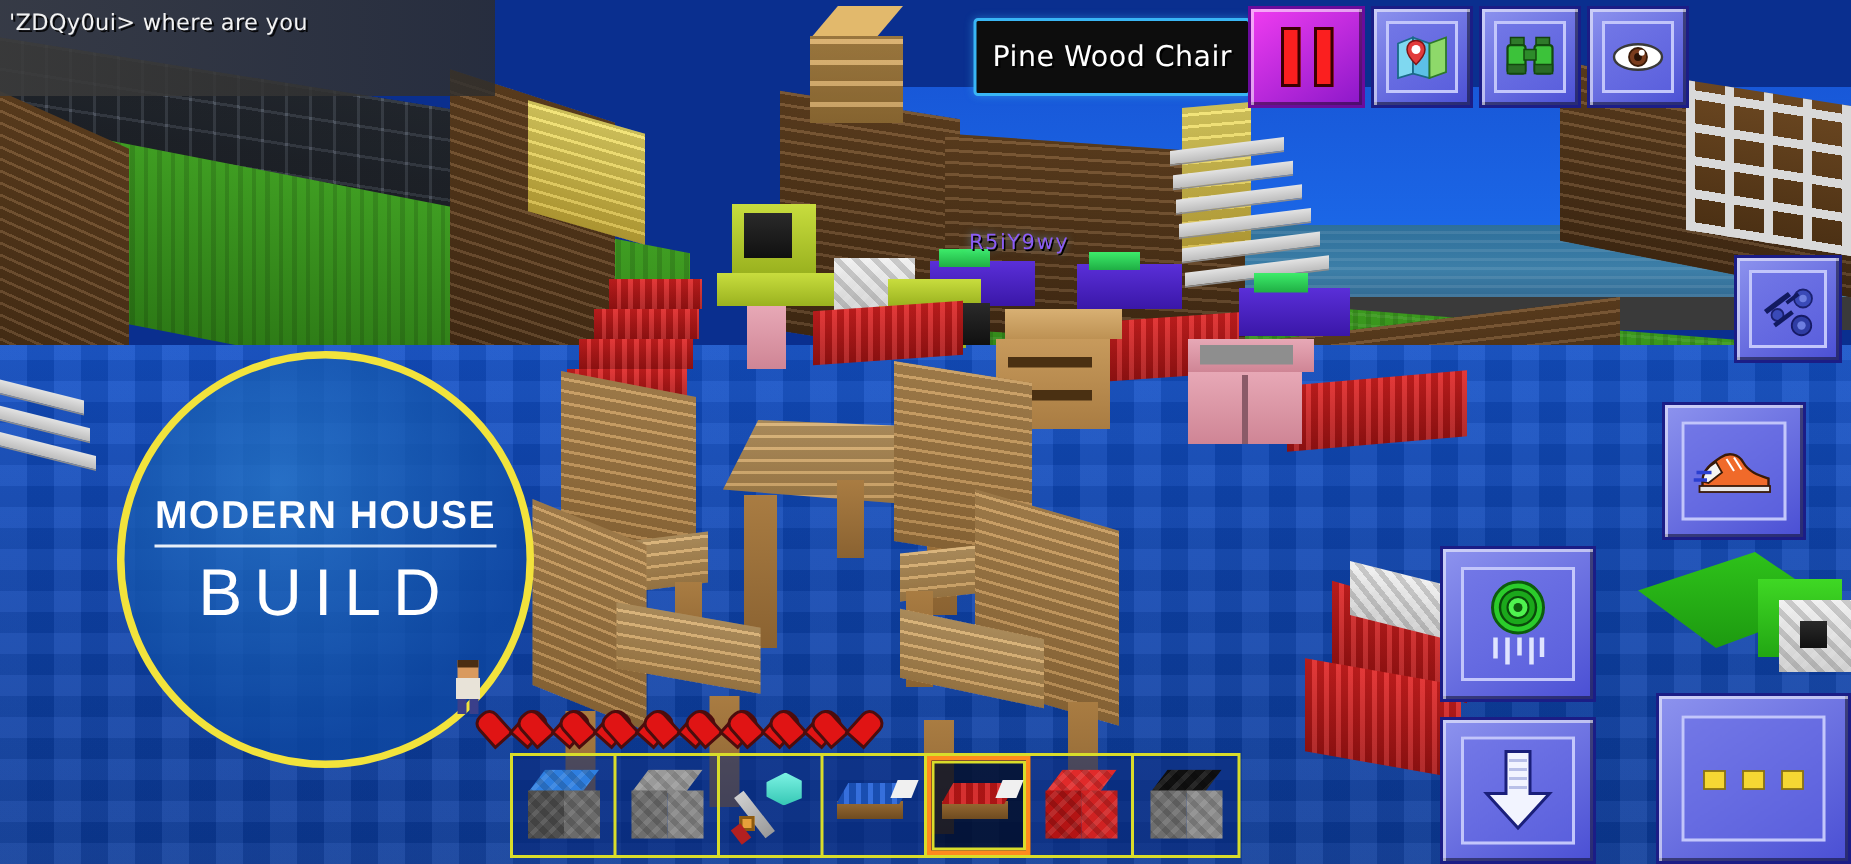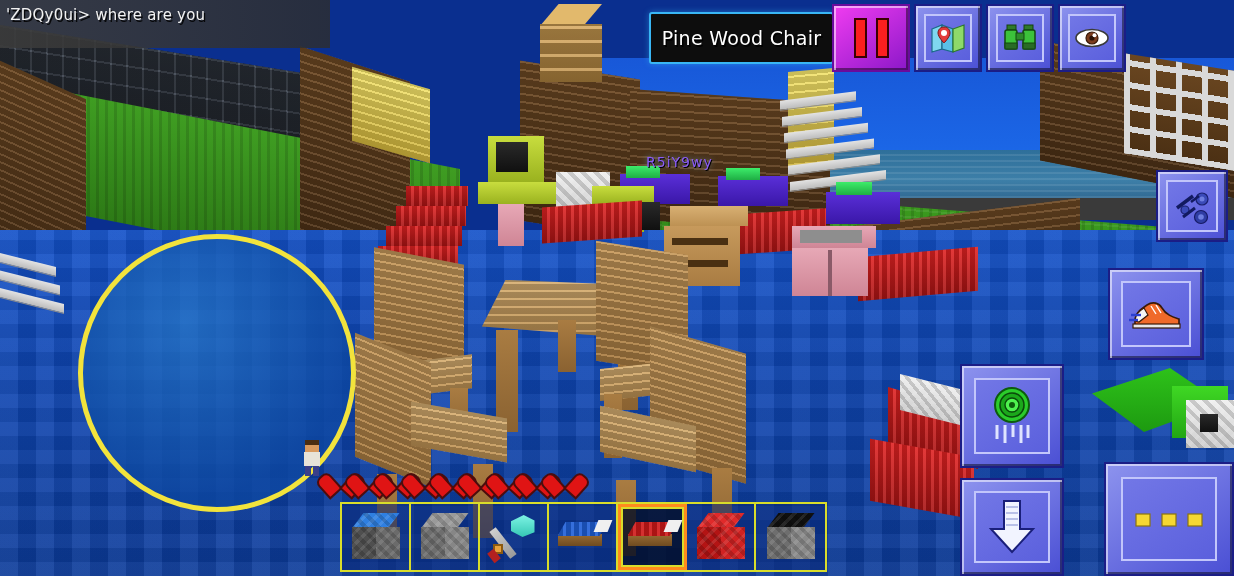--- a/index.html
+++ b/index.html
@@ -133,21 +133,21 @@
   .red-cloth { background: linear-gradient(#e02222,#a81414); }
   .pink { background: linear-gradient(#e7a8b6,#cf8595); }
   .purple-tv { background: linear-gradient(#5a2fd8,#3a17a8); }
   .screen-green { background: linear-gradient(#3dec6a,#1fae44); }
   .lime { background: linear-gradient(#c8dd3e,#9ab21f); }
   .white-blk { background: linear-gradient(#f0f0f0,#cfcfcf); }
   .black-blk { background: linear-gradient(#2a2a2a,#101010); }
 
   
   #chat {
-    position:absolute; left:0; top:0; width:330px; height:48px;
+    position:absolute; left:0; top:0; width:330px; height:64px;
     background: linear-gradient(90deg, rgba(60,60,60,.88), rgba(45,45,45,.82));
     z-index: 40; padding:4px 6px;
   }
   .chat-line {
     color:#f2f2f2; font-size:15px; line-height:23px;
     text-shadow: 1.5px 1.5px 0 rgba(0,0,0,.85);
     white-space:nowrap; letter-spacing:.2px;
     font-family:"DejaVu Sans", sans-serif;
   }
   .chat-line.indent { padding-left:10px; }
@@ -490,20 +490,22 @@
       <div style="position:absolute;left:0;top:0;width:130px;height:64px;background:linear-gradient(#2ec21a,#1d9a10);clip-path:polygon(0% 40%,60% 0%,100% 55%,40% 100%);"></div>
       <div style="position:absolute;left:80px;top:18px;width:56px;height:52px;background:linear-gradient(#3fd824,#22a613);"></div>
     </div>
     <div class="blk" style="left:1186px;top:400px;width:48px;height:48px;">
       <div class="white-blk tex-stone" style="position:absolute;inset:0;"></div>
       <div class="black-blk" style="position:absolute;left:14px;top:14px;width:18px;height:18px;"></div>
     </div>
   </div>
 
   <div id="watermark">
+    <div class="wm-sub">MODERN HOUSE</div>
+    <div class="wm-build">BUILD</div>
   </div>
 
 
   <div id="nametag">R5iY9wy</div>
 
   <div id="avatar">
     <div class="body"></div>
       <div class="legl"></div>
       <div class="legr"></div>
     <div class="head"></div>

